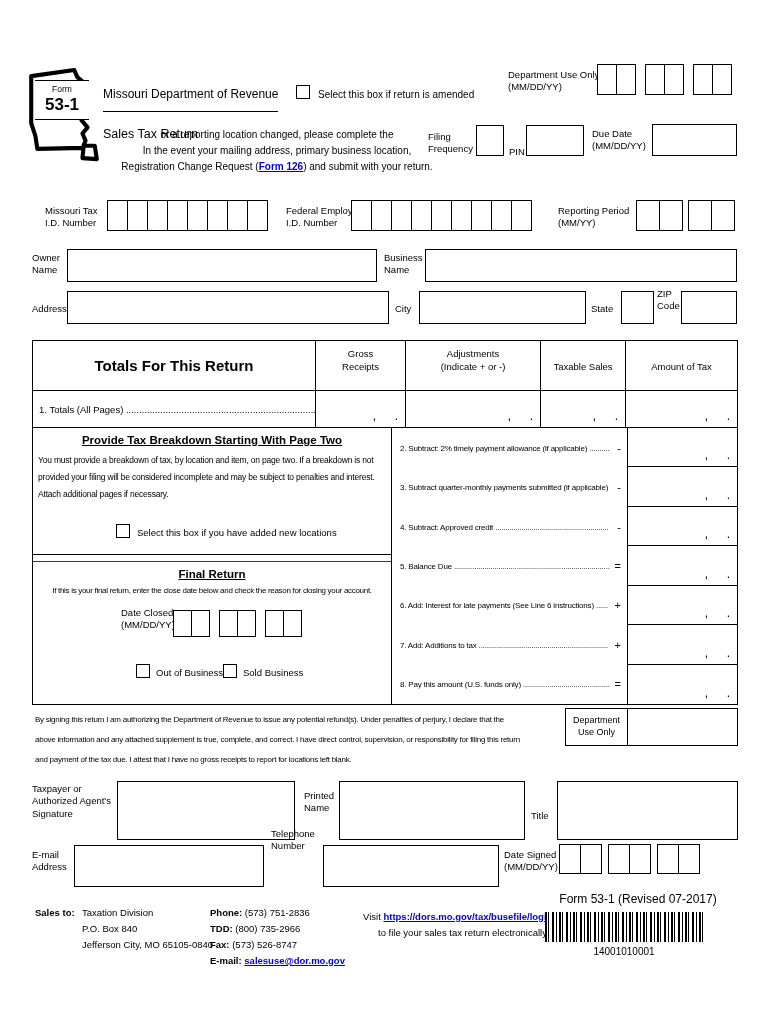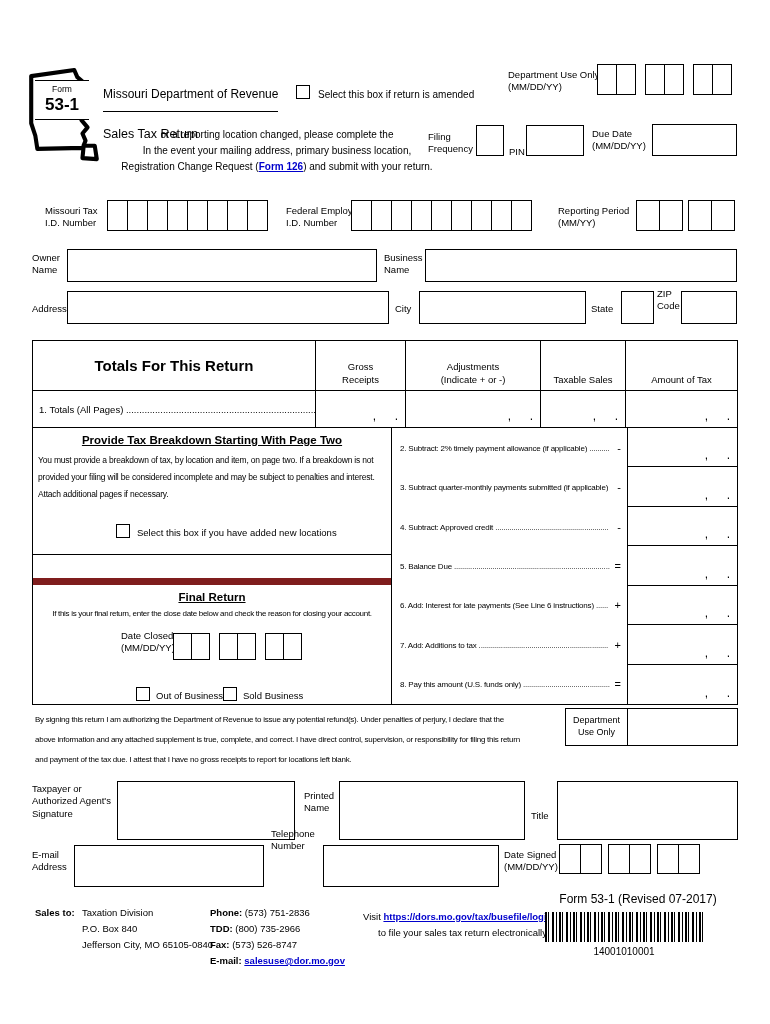--- a/index.html
+++ b/index.html
@@ -28,29 +28,29 @@
            border-top:1px solid #000;border-bottom:1px solid #000;text-align:center}
   .form-word{font-size:8.5px;margin-top:3px}
   .form-number{font-size:17px;font-weight:bold;margin-top:1px}
   
   .totals{position:absolute;left:32px;top:340px;width:706px;height:88px;border:1px solid #000;
           display:grid;grid-template-columns:282px 90px 135px 85px 112px;grid-template-rows:50px 36px}
   .tc{border-left:1px solid #000}
   .th{border-bottom:1px solid #000}
   .t-title{display:flex;align-items:center;justify-content:center;font-size:15px;font-weight:bold}
   .t-col{display:flex;align-items:flex-end;justify-content:center;text-align:center;
-         font-size:9.5px;line-height:1.35;padding-bottom:3px}
+         font-size:9.5px;line-height:1.35;padding-bottom:16px}
   .t-label{display:flex;align-items:center;font-size:9.5px;white-space:nowrap;overflow:hidden;padding-left:6px}
   .amt{position:relative}
   .amt .comma{position:absolute;right:29px;bottom:4px;font-size:12px}
   .amt .period{position:absolute;right:7px;bottom:4px;font-size:12px}
   
   .mid{position:absolute;left:32px;top:428px;width:706px;height:277px;border:1px solid #000;border-top:none}
   .bd{position:absolute;left:0;top:0;width:358px;height:127px;border-bottom:1px solid #000}
-  .fr{position:absolute;left:0;top:150px;width:358px;height:143px;border-top:7px solid #7f1d1d}
+  .fr{position:absolute;left:0;top:133px;width:358px;height:143px;border-top:1px solid #7f1d1d}
   .sec-title{text-align:center;font-size:11.5px;font-weight:bold;text-decoration:underline;margin-top:6px}
   .bd-body{position:absolute;left:5px;top:24px;width:352px;font-size:8.5px;letter-spacing:-0.2px;
            line-height:17px;white-space:pre-line}
   .fr-body{position:absolute;left:0;top:24px;width:358px;text-align:center;font-size:8px;
            letter-spacing:-0.3px;white-space:nowrap;overflow:hidden}
   .calc-col{position:absolute;left:358px;top:0;width:346px;height:276px;border-left:1px solid #000;
             display:flex;flex-direction:column}
   .calc-row{flex:1;position:relative}
   .calc-label{position:absolute;left:8px;top:50%;transform:translateY(-50%);width:222px;
               font-size:8px;letter-spacing:-0.2px;white-space:nowrap;overflow:hidden}

